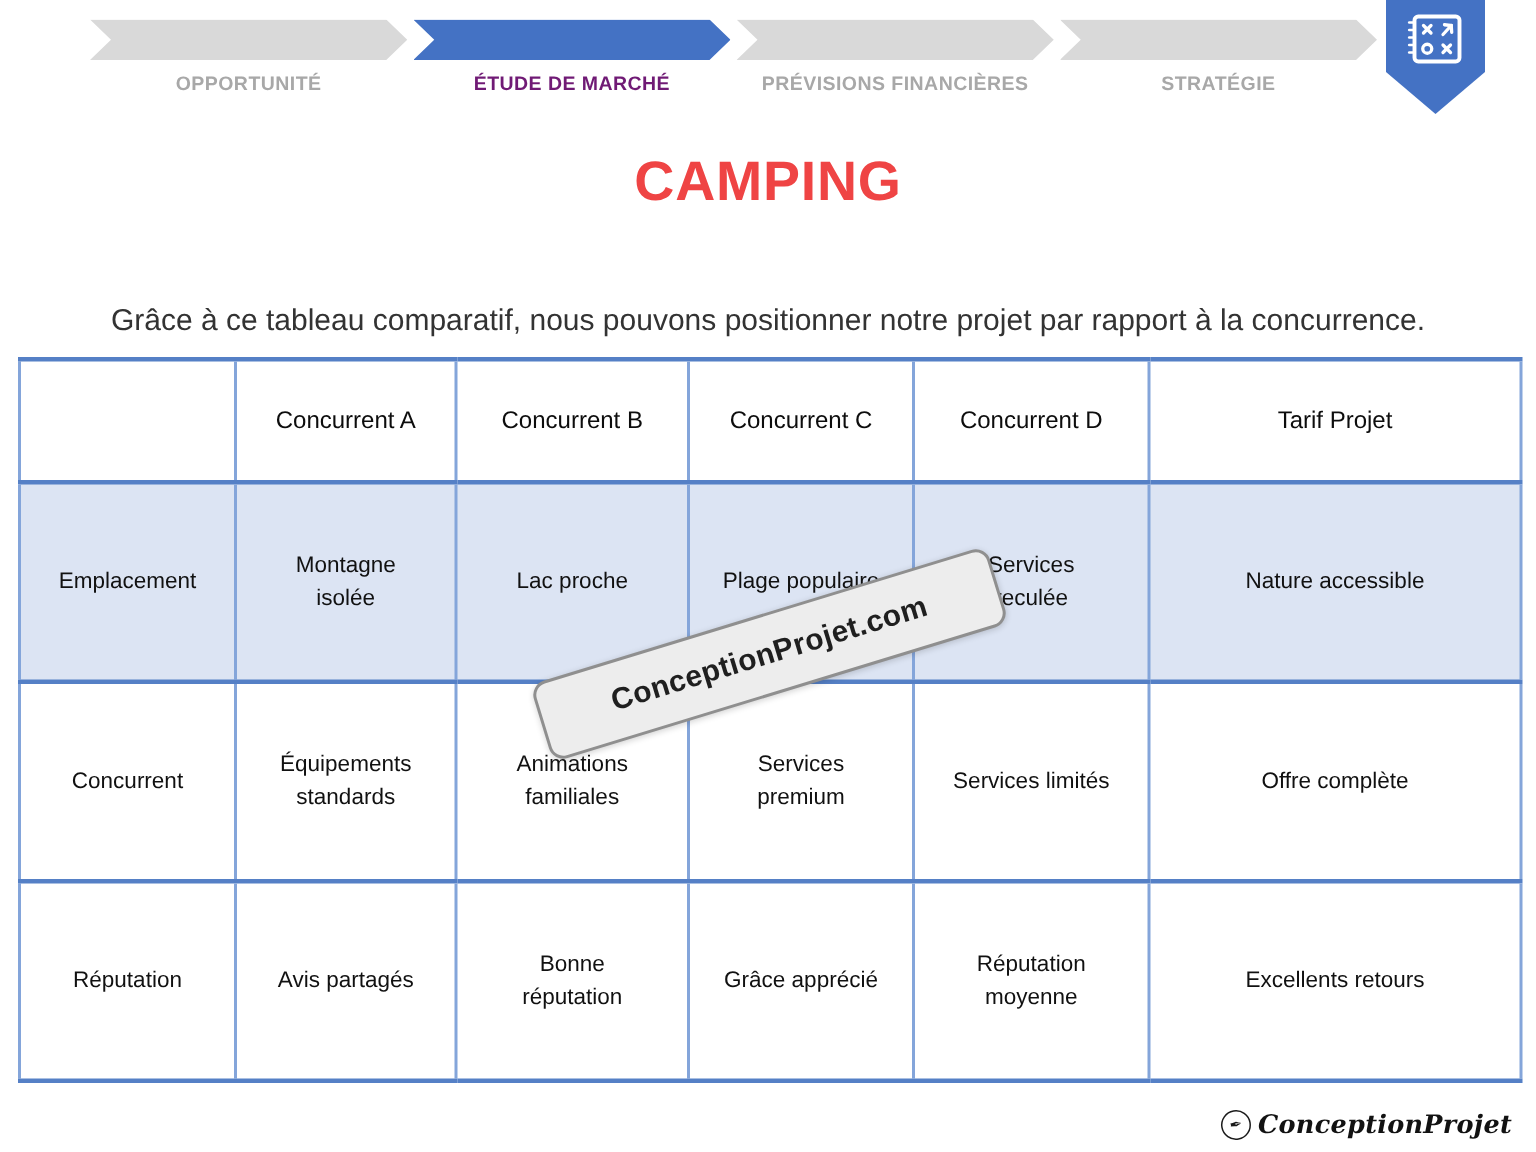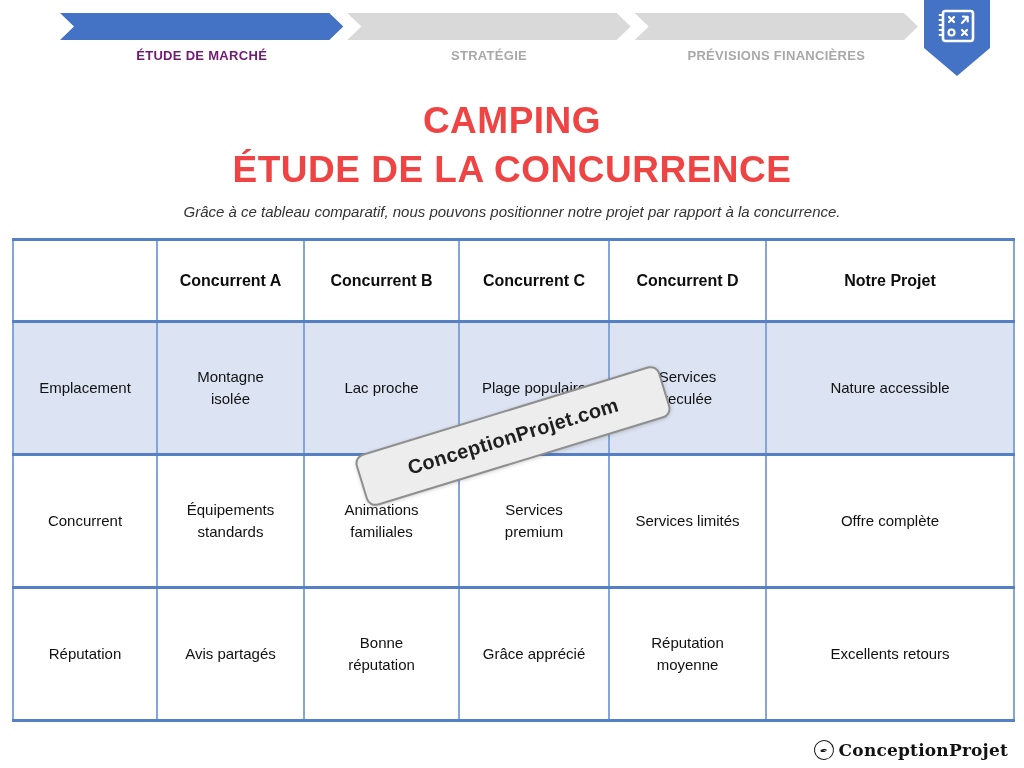--- a/index.html
+++ b/index.html
@@ -25,37 +25,37 @@
   
   .badge{position:absolute;left:924px;top:0;width:66px;height:76px;}
 
   
   .title{
     position:absolute;top:96px;left:0;width:100%;text-align:center;
     color:#ef4444;font-weight:bold;font-size:37px;line-height:49px;letter-spacing:.5px;
   }
   .subtitle{
     position:absolute;top:203px;left:0;width:100%;text-align:center;
-    font-style:italic;font-size:15px;color:#333333;
+    font-size:20px;color:#333333;
   }
 
   
   table.comp{
     position:absolute;left:12px;top:238px;width:1001px;height:484px;
     border-collapse:collapse;table-layout:fixed;
   }
   table.comp th, table.comp td{
     border-left:2px solid #84a5da;border-right:2px solid #84a5da;
     border-top:3px solid #5580c6;border-bottom:3px solid #5580c6;
     text-align:center;vertical-align:middle;background:#ffffff;
     padding:4px 10px;white-space:pre-line;line-height:1.45;
   }
   table.comp thead tr{height:82px;}
   table.comp tbody tr{height:100px;}
-  table.comp th{font-weight:bold;font-size:16px;color:#0d0d0d;}
+  table.comp th{font-weight:normal;font-size:16px;color:#0d0d0d;}
   table.comp td{font-size:15px;color:#111111;}
   td.rowhead{font-weight:normal;font-size:16px;color:#0d0d0d;}
   tr.shade td{background:#dce4f3;}
 
   
   .watermark{
     position:absolute;left:513px;top:436px;width:314px;height:50px;
     transform:translate(-50%,-50%) rotate(-17deg);
     background:#ededed;border:2px solid #8f8f8f;border-radius:10px;
     display:flex;align-items:center;justify-content:center;
@@ -66,39 +66,43 @@
   
   .footer-logo{
     position:absolute;right:16px;bottom:8px;display:flex;align-items:center;gap:5px;z-index:3;
   }
   .logo-circle{
     width:18px;height:18px;border:1.6px solid #1a1a1a;border-radius:50%;
     display:flex;align-items:center;justify-content:center;
     font-size:10px;color:#1a1a1a;transform:rotate(-10deg);
   }
   .logo-text{
-    font-family:"DejaVu Serif", serif;font-weight:bold;
+    font-family:"DejaVu Serif", serif;font-style:italic;font-weight:bold;
     font-size:17px;color:#121212;letter-spacing:.2px;
   }
 </style>
 </head>
 <body>
 
 <div class="process-bar">
+  <div class="step">
+    <div class="chev"></div>
+    <div class="chev-label">OPPORTUNITÉ</div>
+  </div>
   <div class="step active">
     <div class="chev"></div>
     <div class="chev-label">ÉTUDE DE MARCHÉ</div>
   </div>
   <div class="step">
     <div class="chev"></div>
-    <div class="chev-label">STRATÉGIE</div>
+    <div class="chev-label">PRÉVISIONS FINANCIÈRES</div>
   </div>
   <div class="step">
     <div class="chev"></div>
-    <div class="chev-label">PRÉVISIONS FINANCIÈRES</div>
+    <div class="chev-label">STRATÉGIE</div>
   </div>
 </div>
 
 <div class="badge">
   <svg width="66" height="76" viewBox="0 0 66 76">
     <polygon points="0,0 66,0 66,48 33,76 0,48" fill="#4472C4"></polygon>
     <rect x="19" y="11" width="30" height="30" rx="2.5" fill="none" stroke="#ffffff" stroke-width="2.6"></rect>
     <g stroke="#ffffff" stroke-width="1.8" stroke-linecap="round">
       <line x1="15.5" y1="15" x2="19" y2="15"></line>
       <line x1="15.5" y1="20" x2="19" y2="20"></line>
@@ -113,41 +117,40 @@
       <polyline points="39,16.5 43.5,17 43.8,21.5"></polyline>
       <circle cx="27.5" cy="32.5" r="3"></circle>
       <line x1="38" y1="30" x2="43" y2="35"></line>
       <line x1="43" y1="30" x2="38" y2="35"></line>
     </g>
   </svg>
 </div>
 
 <div class="title">
   <div>CAMPING</div>
-  <div>ÉTUDE DE LA CONCURRENCE</div>
 </div>
 <div class="subtitle">Grâce à ce tableau comparatif, nous pouvons positionner notre projet par rapport à la concurrence.</div>
 
 <table class="comp">
   <colgroup>
     <col style="width:144px">
       <col style="width:147px">
       <col style="width:155px">
     <col style="width:150px">
       <col style="width:157px">
       <col style="width:248px">
   </colgroup>
   <thead>
     <tr>
       <th></th>
       <th>Concurrent A</th>
       <th>Concurrent B</th>
       <th>Concurrent C</th>
       <th>Concurrent D</th>
-      <th>Notre Projet</th>
+      <th>Tarif Projet</th>
     </tr>
   </thead>
   <tbody>
     <tr class="shade">
       <td class="rowhead">Emplacement</td>
       <td>Montagne
 isolée</td>
       <td>Lac proche</td>
       <td>Plage populaire</td>
       <td>Services

